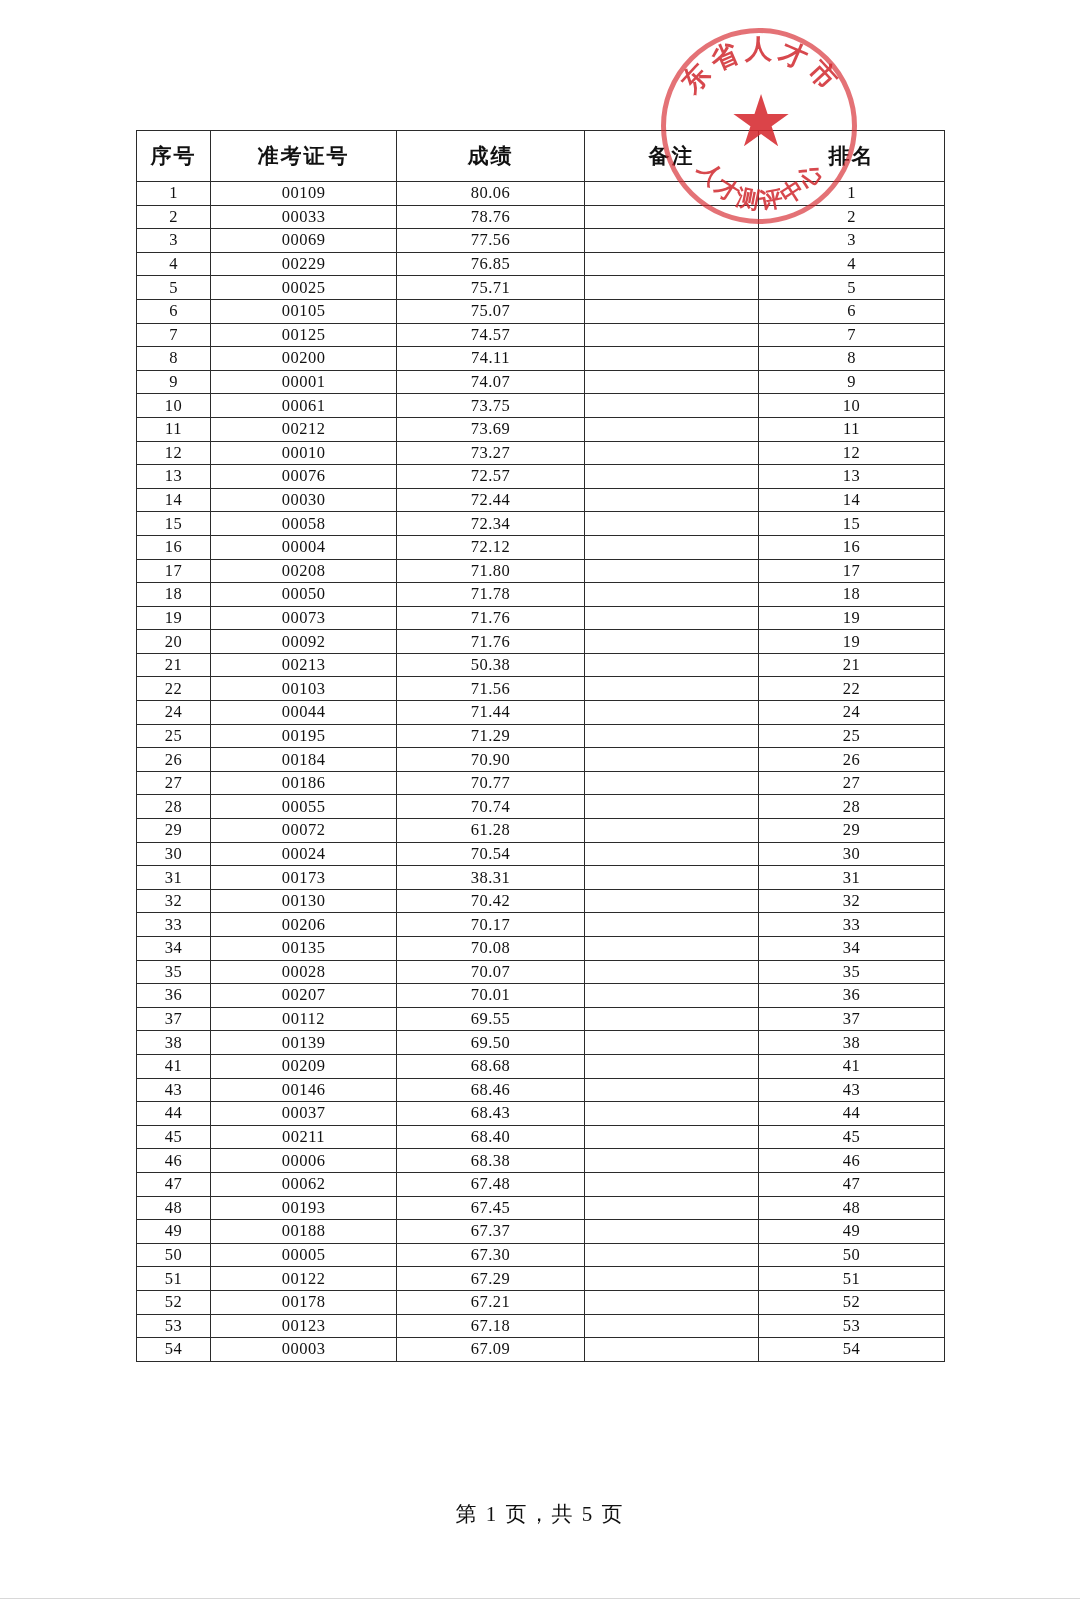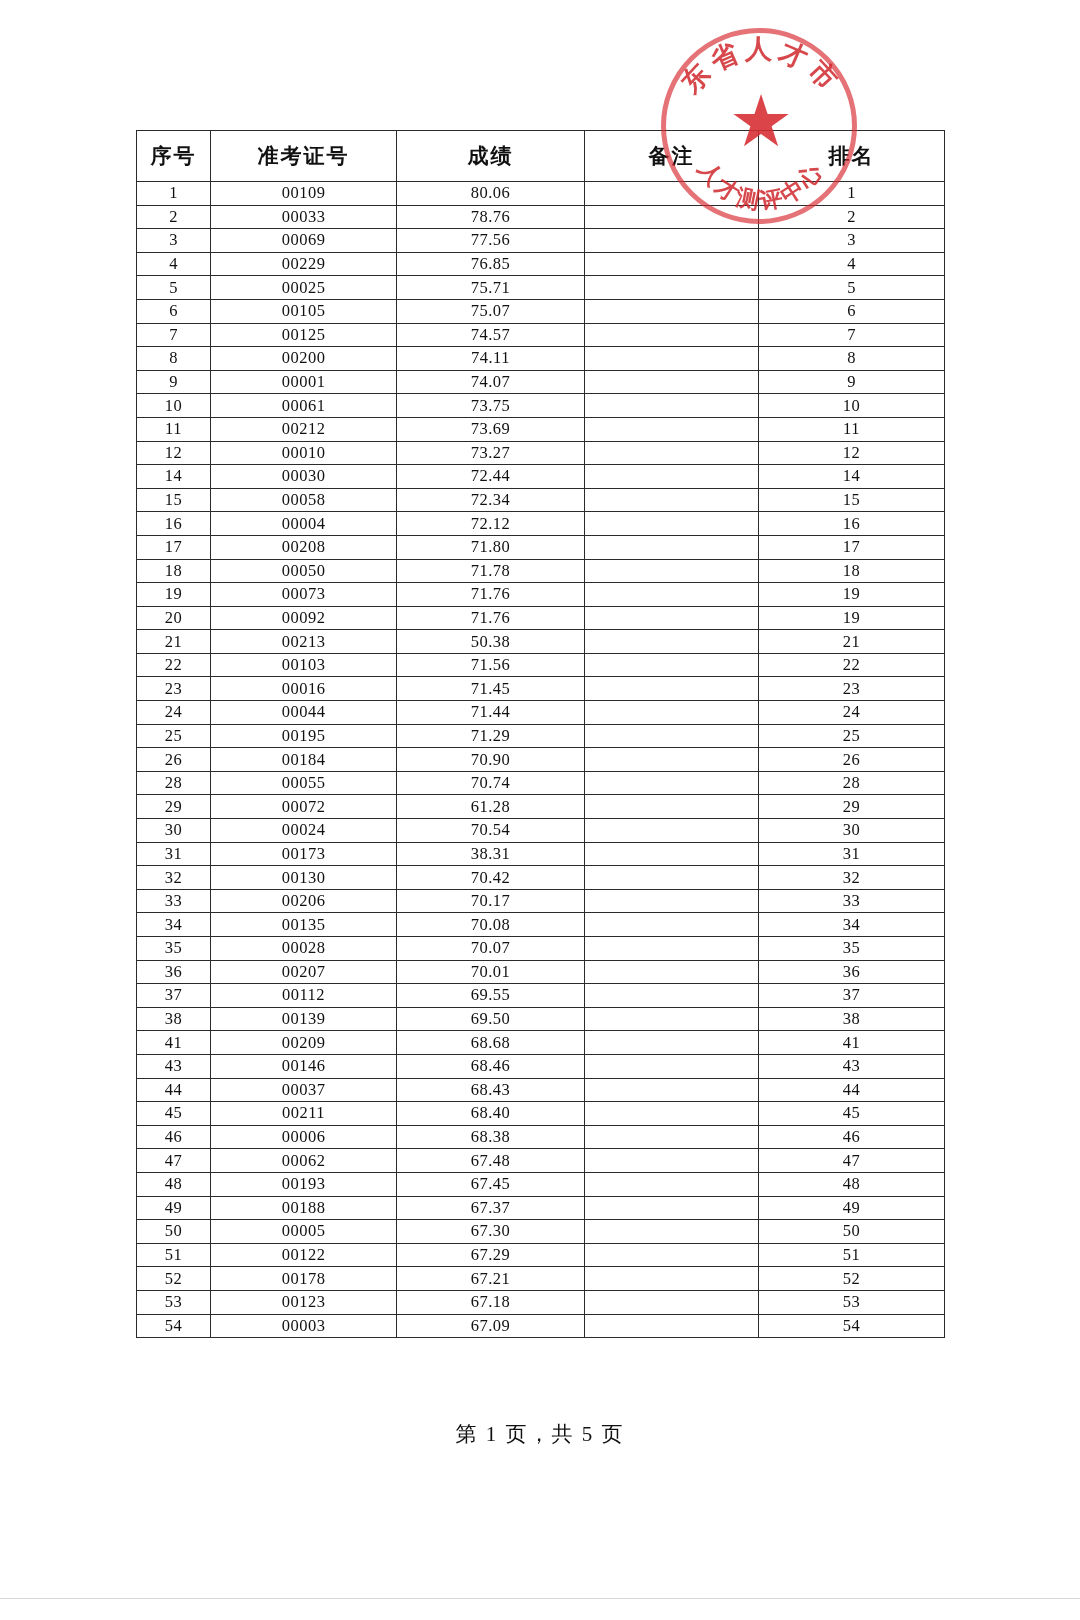--- a/index.html
+++ b/index.html
@@ -106,21 +106,21 @@
   }
   .seal .bottom-text {
     fill: rgba(208, 40, 46, 0.85);
     font-size: 23px;
     letter-spacing: 3px;
   }
 
   .footer {
     position: absolute;
     left: 0;
-    top: 1420px;
+    top: 1500px;
     width: 1080px;
     text-align: center;
     font-size: 21px;
     letter-spacing: 2px;
     font-family: "Liberation Serif", "DejaVu Serif", serif;
   }
   .bottom-rule {
     position: absolute;
     left: 0;
     top: 1598px;
@@ -231,20 +231,27 @@
             <td class="cell-mono">11</td>
           </tr>
           <tr>
             <td class="cell-mono">12</td>
             <td class="cell-mono">00010</td>
             <td class="cell-mono">73.27</td>
             <td class="cell-mono"></td>
             <td class="cell-mono">12</td>
           </tr>
           <tr>
+            <td class="cell-mono">13</td>
+            <td class="cell-mono">00076</td>
+            <td class="cell-mono">72.57</td>
+            <td class="cell-mono"></td>
+            <td class="cell-mono">13</td>
+          </tr>
+          <tr>
             <td class="cell-mono">14</td>
             <td class="cell-mono">00030</td>
             <td class="cell-mono">72.44</td>
             <td class="cell-mono"></td>
             <td class="cell-mono">14</td>
           </tr>
           <tr>
             <td class="cell-mono">15</td>
             <td class="cell-mono">00058</td>
             <td class="cell-mono">72.34</td>
@@ -294,46 +301,46 @@
             <td class="cell-mono">21</td>
           </tr>
           <tr>
             <td class="cell-mono">22</td>
             <td class="cell-mono">00103</td>
             <td class="cell-mono">71.56</td>
             <td class="cell-mono"></td>
             <td class="cell-mono">22</td>
           </tr>
           <tr>
-            <td class="cell-mono">23</td>
-            <td class="cell-mono">00016</td>
-            <td class="cell-mono">71.45</td>
-            <td class="cell-mono"></td>
-            <td class="cell-mono">23</td>
-          </tr>
-          <tr>
             <td class="cell-mono">24</td>
             <td class="cell-mono">00044</td>
             <td class="cell-mono">71.44</td>
             <td class="cell-mono"></td>
             <td class="cell-mono">24</td>
           </tr>
           <tr>
             <td class="cell-mono">25</td>
             <td class="cell-mono">00195</td>
             <td class="cell-mono">71.29</td>
             <td class="cell-mono"></td>
             <td class="cell-mono">25</td>
           </tr>
           <tr>
             <td class="cell-mono">26</td>
             <td class="cell-mono">00184</td>
             <td class="cell-mono">70.90</td>
             <td class="cell-mono"></td>
             <td class="cell-mono">26</td>
+          </tr>
+          <tr>
+            <td class="cell-mono">27</td>
+            <td class="cell-mono">00186</td>
+            <td class="cell-mono">70.77</td>
+            <td class="cell-mono"></td>
+            <td class="cell-mono">27</td>
           </tr>
           <tr>
             <td class="cell-mono">28</td>
             <td class="cell-mono">00055</td>
             <td class="cell-mono">70.74</td>
             <td class="cell-mono"></td>
             <td class="cell-mono">28</td>
           </tr>
           <tr>
             <td class="cell-mono">29</td>

